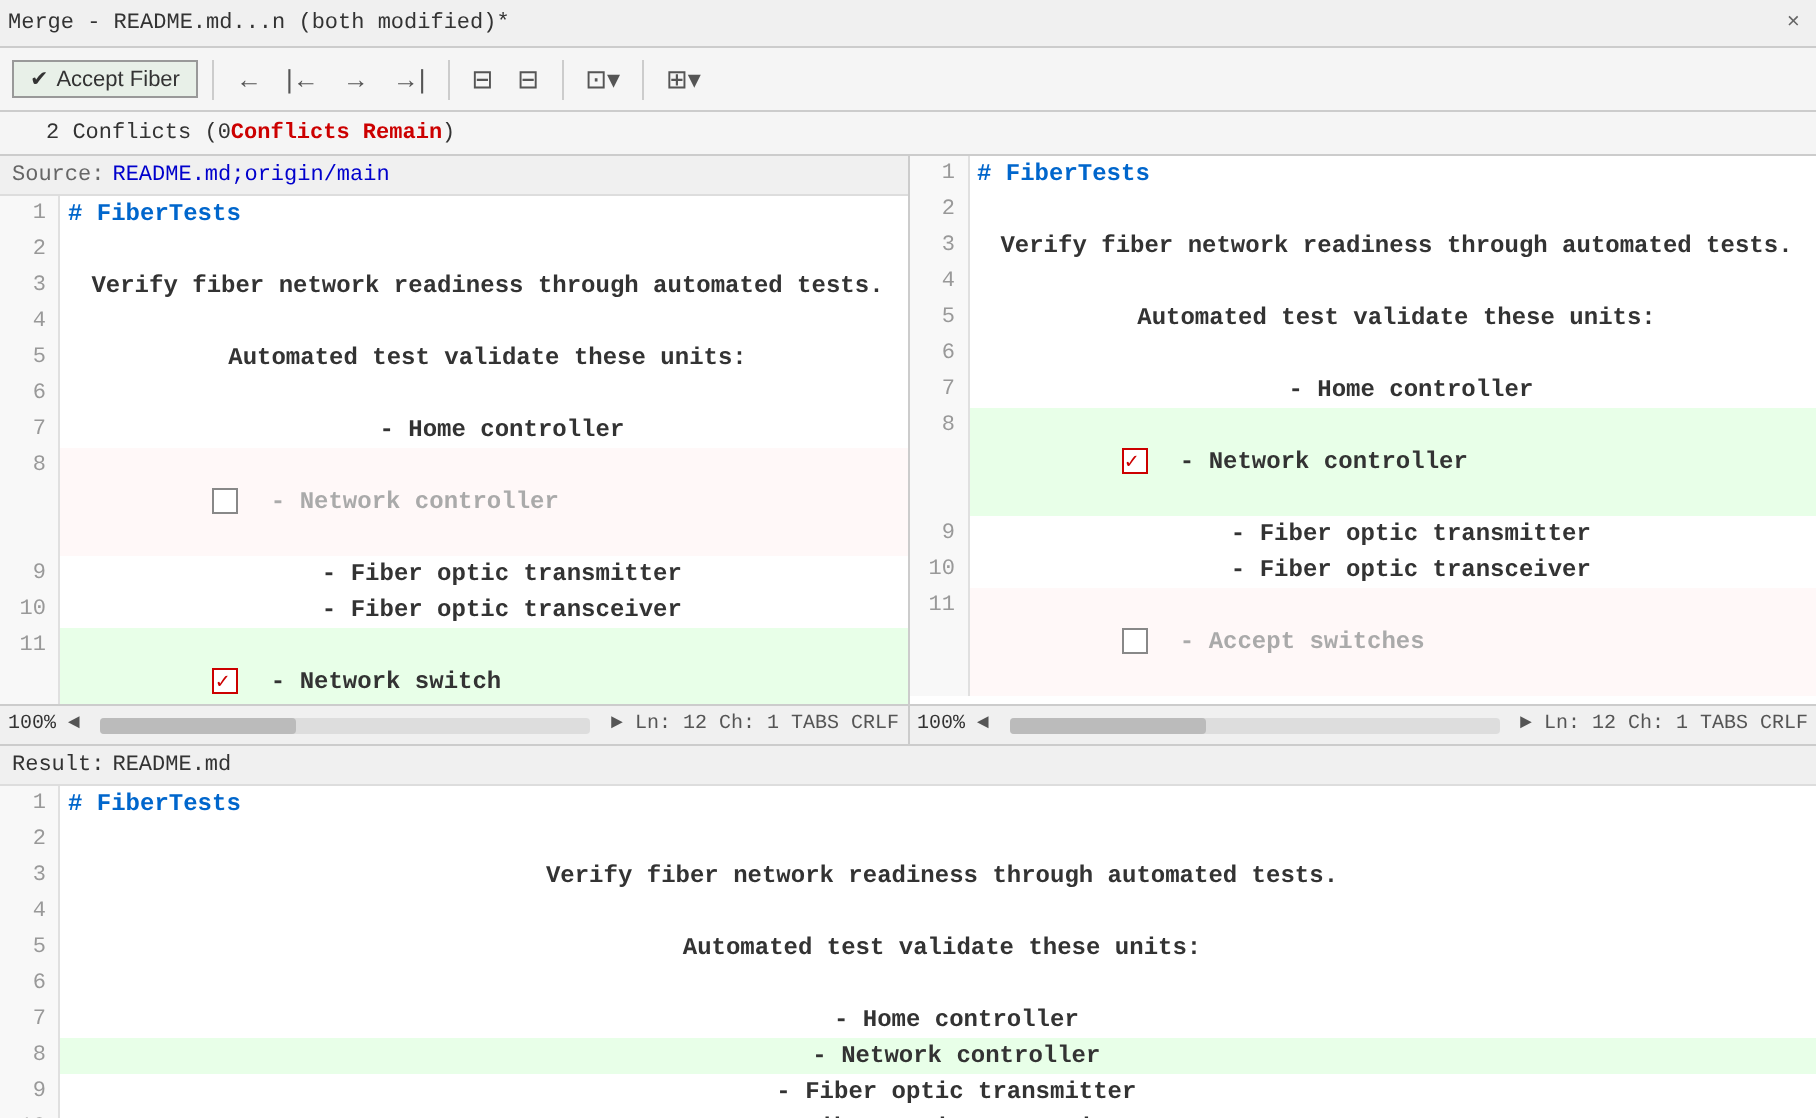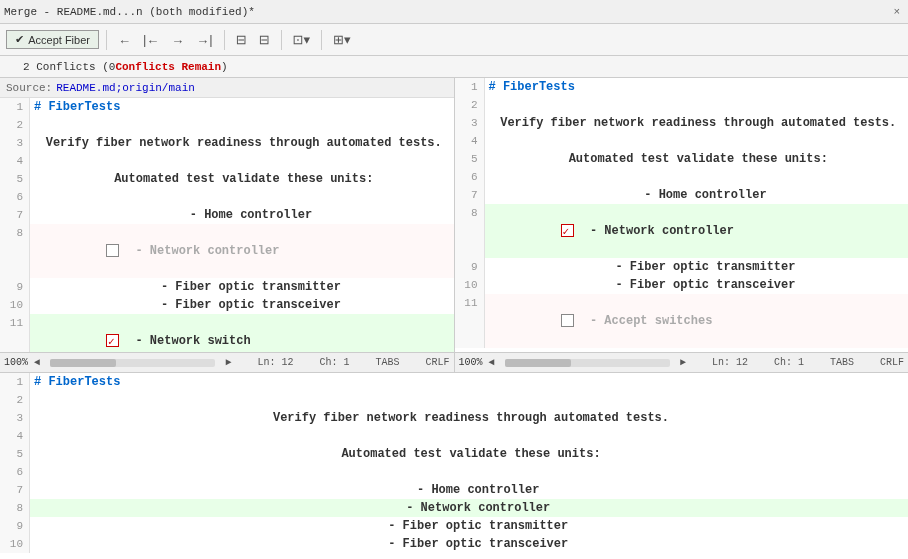--- a/index.html
+++ b/index.html
@@ -163,21 +163,21 @@
       align-items: center;
       padding: 0 4px;
       height: 20px;
       font-size: 10px;
       color: #555;
       gap: 6px;
     }
     .status-zoom { color: #333; }
     .status-scroll { flex: 1; height: 8px; background: #ddd; border-radius: 2px; margin: 0 4px; }
     .status-scroll-thumb { height: 8px; background: #bbb; border-radius: 2px; width: 40%; }
-    .status-info { color: #555; white-space: nowrap; margin-left: 20px; }
+    .status-info { color: #555; white-space: nowrap; }
 
     
     .result-area {
       flex: 1;
       display: flex;
       flex-direction: column;
       height: 220px;
     }
     .result-header {
       background: #f0f0f0;
@@ -394,20 +394,24 @@
       <span class="status-info">Ln: 12</span>
       <span class="status-info">Ch: 1</span>
       <span class="status-info">TABS</span>
       <span class="status-info">CRLF</span>
     </div>
   </div>
 
 </div>
 
 <div class="result-area">
+  <div class="result-header">
+    <span class="label">Result:</span>
+    <span class="value">README.md</span>
+  </div>
   <div class="result-content">
 
     <div class="code-line line-normal">
       <span class="line-num">1</span>
       <span class="line-content line-text-blue"># FiberTests</span>
     </div>
 
     <div class="code-line line-normal">
       <span class="line-num">2</span>
       <span class="line-content"> </span>

